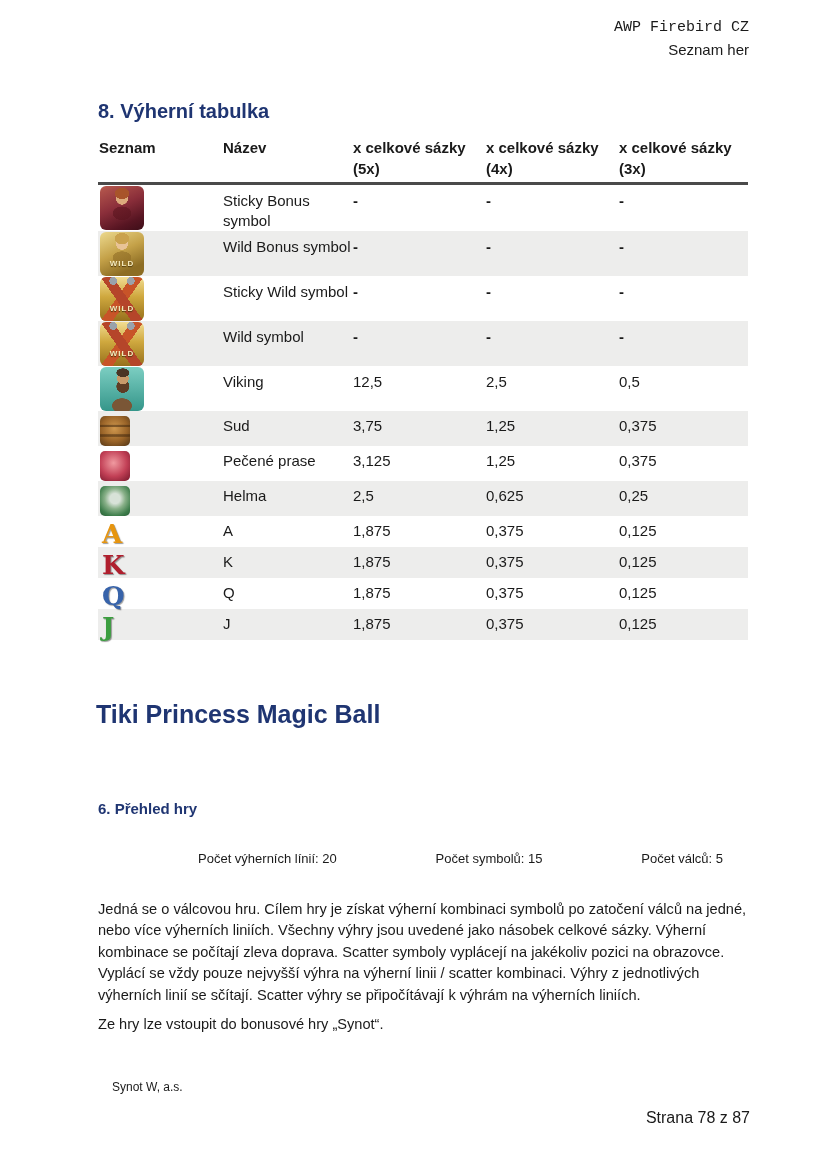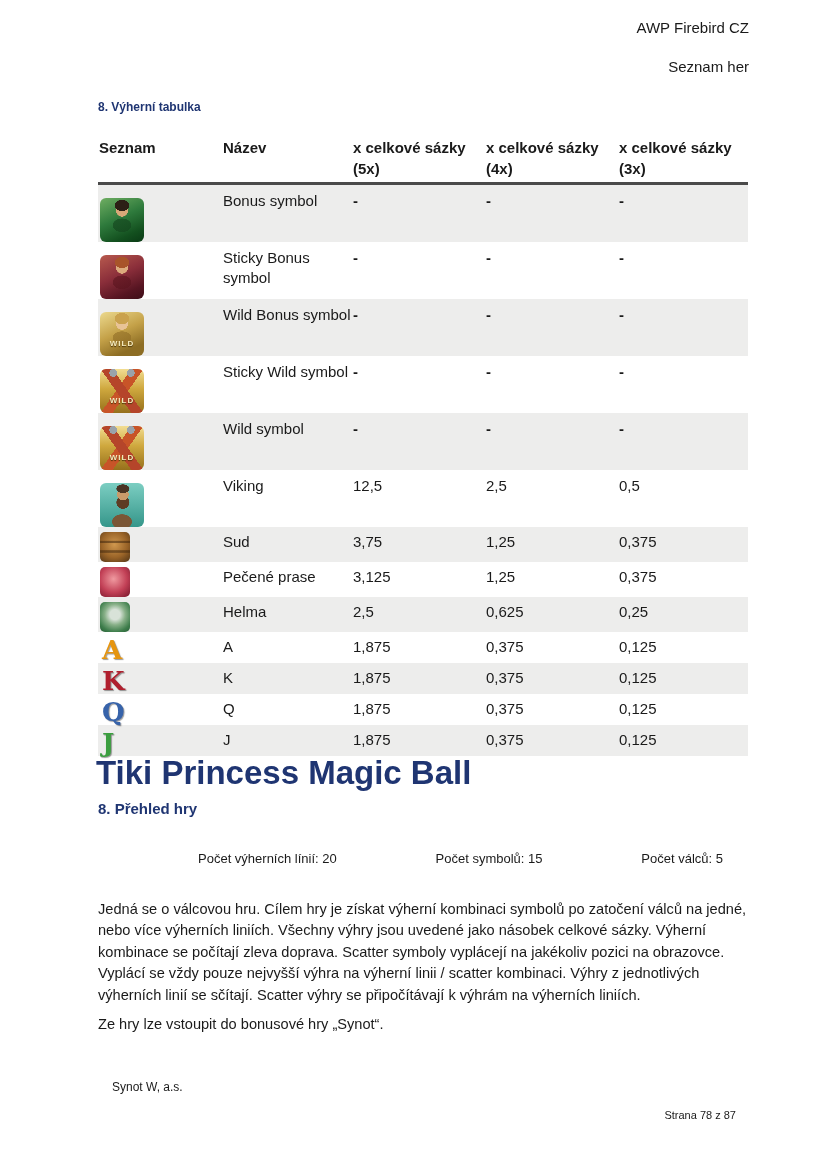--- a/index.html
+++ b/index.html
@@ -10,37 +10,37 @@
   }
   *{margin:0;padding:0;box-sizing:border-box;}
   html,body{background:#ffffff;}
   body{
     width:827px;height:1170px;position:relative;overflow:hidden;
     font-family:"Liberation Sans","DejaVu Sans",sans-serif;color:var(--ink);
   }
   .abs{position:absolute;}
   
   .doc-header{top:20px;right:78px;text-align:right;font-size:15px;line-height:1;}
-  .doc-header .l1{margin-bottom:24px;}
+  .doc-header .l1{margin-bottom:7px;font-family:Liberation Mono, monospace;}
   .footer-company{left:112px;top:1080px;font-size:12px;}
-  .footer-page{right:91px;top:1109px;font-size:11px;text-align:right;}
-  
-  .section-title{left:98px;top:100px;font-size:12px;font-weight:bold;color:var(--blue);}
-  .game-title{left:96px;top:754px;font-size:33px;font-weight:bold;color:var(--blue);}
+  .footer-page{right:77px;top:1109px;font-size:16px;text-align:right;}
+  
+  .section-title{left:98px;top:100px;font-size:20px;font-weight:bold;color:var(--blue);}
+  .game-title{left:96px;top:700px;font-size:25px;font-weight:bold;color:var(--blue);}
   .overview-title{left:98px;top:800px;font-size:15px;font-weight:bold;color:var(--blue);}
   
   .paytable{left:98px;top:137px;width:650px;}
   table{border-collapse:collapse;table-layout:fixed;width:650px;}
   col.c0{width:124px}col.c1{width:130px}col.c2{width:133px}col.c3{width:133px}col.c4{width:130px}
   thead th{
     text-align:left;vertical-align:top;font-size:15px;line-height:1.4;
     padding:0 0 3px 1px;border-bottom:3px solid var(--rule);font-weight:bold;
   }
   tbody td{font-size:15px;vertical-align:top;padding:6px 0 0 1px;line-height:20px;}
-  tbody td.c-sym{padding:13px 0 0 2px;}
+  tbody td.c-sym{padding:1px 0 0 2px;}
   tr.stripe{background:var(--stripe);}
   tr.tier-lg{height:42px}
   tr.tier-xl{height:29px}
   tr.tier-md{height:31px}
   tr.tier-sm{height:31px}
   tr.tier-md td,tr.tier-sm td{padding-top:5px;}
   td.c-dash{font-weight:bold;}
   
   .sym{position:relative;display:inline-block;width:44px;height:44px;border-radius:6px;overflow:hidden;vertical-align:top;}
   .sym .detail{position:absolute;inset:0;}
@@ -134,27 +134,20 @@
           <div>x celkové sázky</div>
           <div>(4x)</div>
         </th>
         <th>
           <div>x celkové sázky</div>
           <div>(3x)</div>
         </th>
       </tr>
     </thead>
     <tbody>
-        <tr class="tier-lg stripe">
-          <td class="c-sym"><span class="sym bonus-green"><span class="detail"></span></span></td>
-          <td>Bonus symbol</td>
-          <td class="c-dash">-</td>
-          <td class="c-dash">-</td>
-          <td class="c-dash">-</td>
-        </tr>
         <tr class="tier-lg">
           <td class="c-sym"><span class="sym sticky-bonus-red"><span class="detail"></span></span></td>
           <td>Sticky Bonus symbol</td>
           <td class="c-dash">-</td>
           <td class="c-dash">-</td>
           <td class="c-dash">-</td>
         </tr>
         <tr class="tier-lg stripe">
           <td class="c-sym"><span class="sym wild-bonus-gold"><span class="detail"></span><span class="wild-band">WILD</span></span></td>
           <td>Wild Bonus symbol</td>
@@ -230,21 +223,21 @@
           <td>J</td>
           <td>1,875</td>
           <td>0,375</td>
           <td>0,125</td>
         </tr>
       </tbody>
   </table>
 </div>
 
 <div class="abs game-title">Tiki Princess Magic Ball</div>
-<div class="abs overview-title">8. Přehled hry</div>
+<div class="abs overview-title">6. Přehled hry</div>
 
 <div class="abs stats-row">
   <span>Počet výherních línií: 20</span>
   <span>Počet symbolů: 15</span>
   <span>Počet válců: 5</span>
 </div>
 
 <div class="abs para para1">Jedná se o válcovou hru. Cílem hry je získat výherní kombinaci symbolů po zatočení válců na jedné, nebo více výherních liniích. Všechny výhry jsou uvedené jako násobek celkové sázky. Výherní kombinace se počítají zleva doprava. Scatter symboly vyplácejí na jakékoliv pozici na obrazovce. Vyplácí se vždy pouze nejvyšší výhra na výherní linii / scatter kombinaci. Výhry z jednotlivých výherních linií se sčítají. Scatter výhry se připočítávají k výhrám na výherních liniích.</div>
 <div class="abs para para2">Ze hry lze vstoupit do bonusové hry „Synot“.</div>
 

